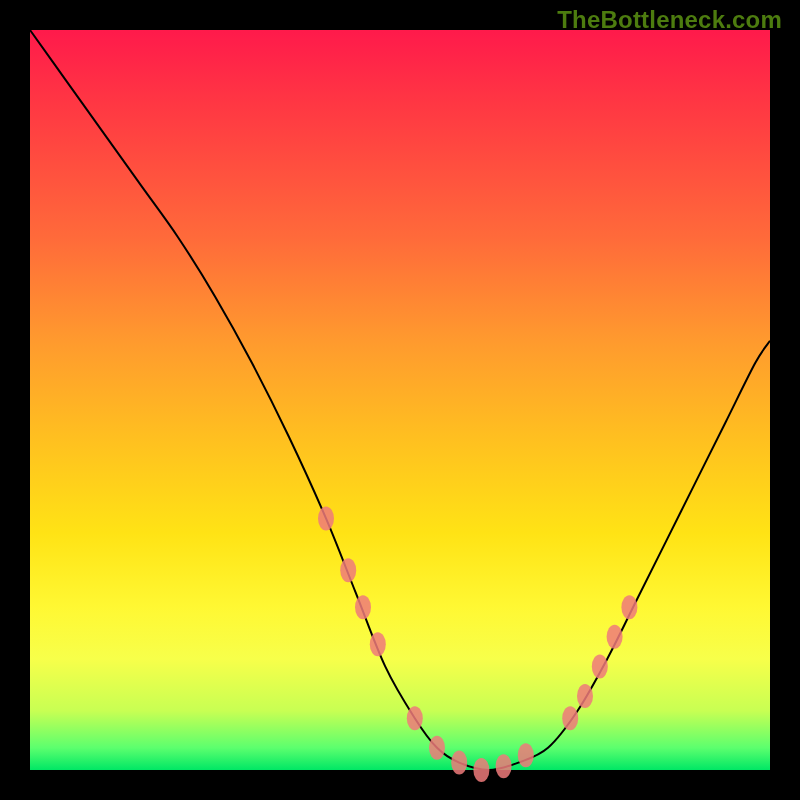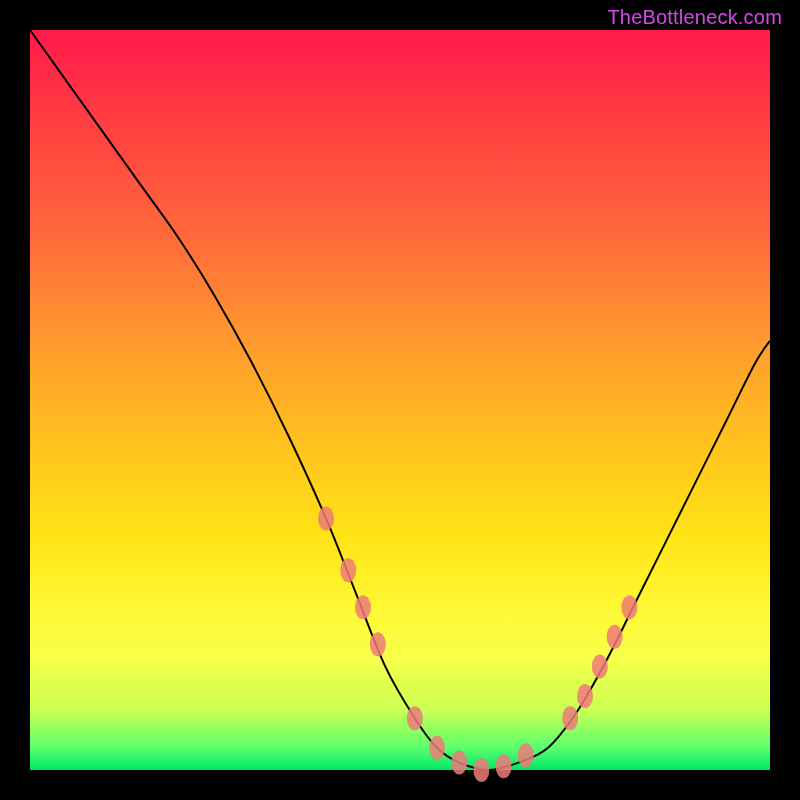--- a/index.html
+++ b/index.html
@@ -36,23 +36,23 @@
       #f7ff4a 85%,
       #c8ff53 92%,
       #5cff6e 97%,
       #00e765 100%
     );
   }
   .watermark {
     position: absolute;
     top: 6px;
     right: 18px;
-    color: #d946ef;
-    font-size: 20px;
-    font-weight: 400;
+    color: #4d7c0f;
+    font-size: 24px;
+    font-weight: 700;
     letter-spacing: 0.2px;
     user-select: none;
   }
   svg.curve {
     position: absolute;
     left: 0;
     top: 0;
     width: 740px;
     height: 740px;
     overflow: visible;

